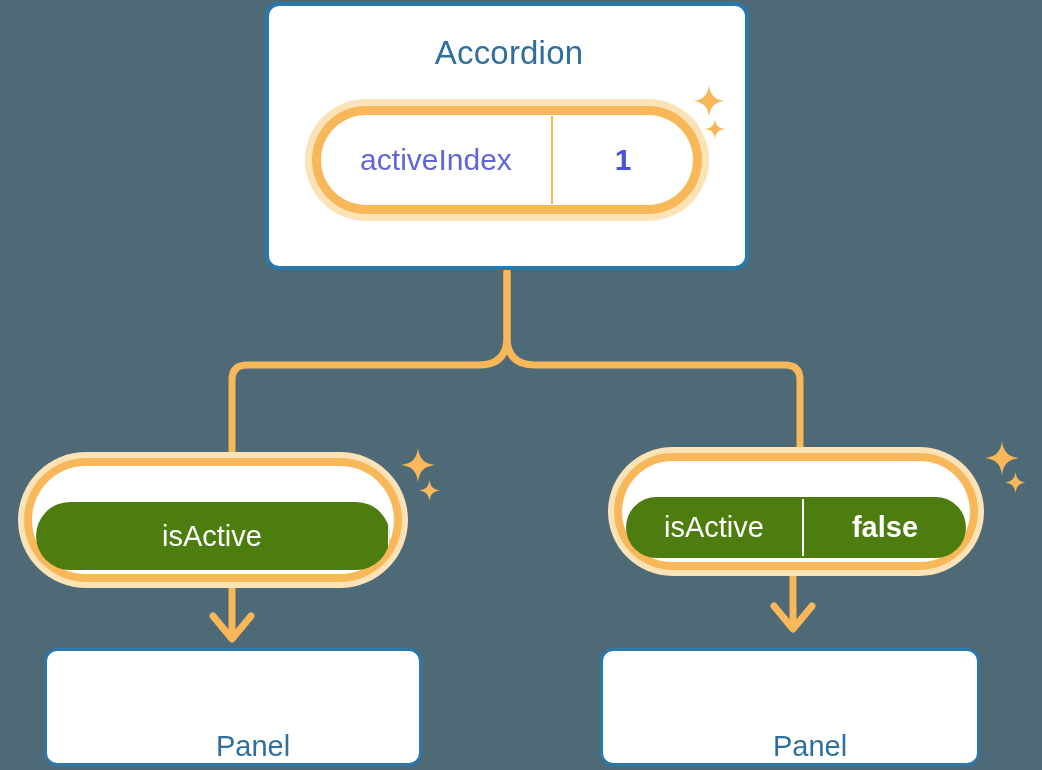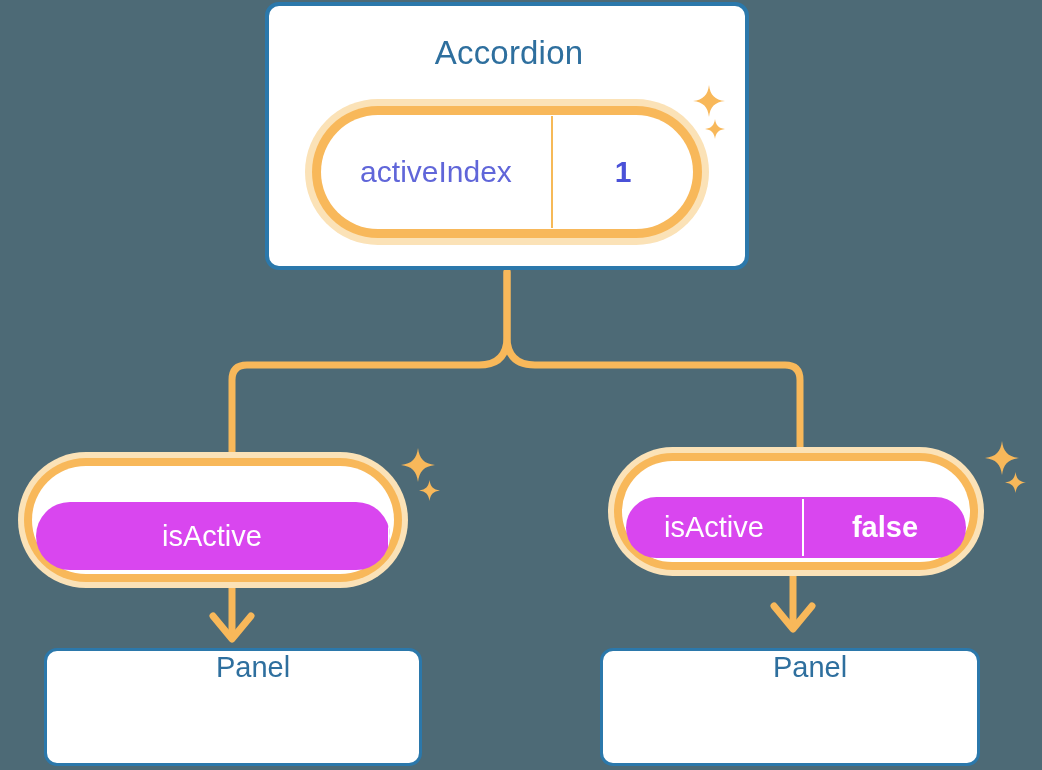--- a/index.html
+++ b/index.html
@@ -56,21 +56,21 @@
   }
 
   
   .panel-box {
     position: absolute;
     background: #ffffff;
     border: 3px solid #2b78ab;
     border-radius: 13px;
     box-sizing: border-box;
     display: flex;
-    align-items: flex-start;
+    align-items: flex-end;
     justify-content: center;
     padding-left: 40px;
   }
   .panel-label {
     color: #2e6f9e;
     font-size: 29px;
   }
   #panel-left  { left: 44px;  top: 648px; width: 378px; height: 118px; }
   #panel-right { left: 600px; top: 648px; width: 380px; height: 118px; }
 
@@ -109,36 +109,36 @@
   .pill-body .cell {
     display: flex;
     align-items: center;
     justify-content: center;
     white-space: nowrap;
   }
   .pill-body .cell.key   { padding: 0 20px; }
   .pill-body .cell.val   { padding: 0 22px; font-weight: bold; }
 
   
-  #pill-top { left: 305px; top: 99px; width: 404px; height: 146px; }
+  #pill-top { left: 305px; top: 99px; width: 404px; height: 122px; }
   #pill-top .pill-ring { left: 7px;  top: 7px;  right: 7px;  bottom: 7px; }
   #pill-top .pill-body {
     left: 16px; top: 16px; right: 16px; bottom: 16px;
     background: #ffffff;
   }
   #pill-top .cell.key { color: #6066d9; font-size: 30px; flex: 1 1 auto; }
   #pill-top .cell.val { color: #4a51d8; font-size: 30px; flex: 0 0 96px; }
   #pill-top .divider  { width: 2px; background: #f6b957; margin: 1px 0; }
 
   
   .pill-purple .pill-ring { left: 6px;  top: 6px;  right: 6px;  bottom: 6px; }
   .pill-purple .pill-gap  { left: 14px; top: 14px; right: 14px; bottom: 14px; }
   .pill-purple .pill-body {
     left: 18px; top: 18px; right: 18px; bottom: 18px;
-    background: #d946ef;
+    background: #4d7c0f;
     margin-top: 32px;
   }
   .pill-purple .cell.key { color: #ffffff; font-size: 29px; flex: 1 1 auto; }
   .pill-purple .cell.val { color: #ffffff; font-size: 29px; flex: 0 0 auto; min-width: 118px; }
   .pill-purple .divider  { width: 2px; background: #ffffff; margin: 2px 0; }
 
   #pill-left  { left: 18px;  top: 452px; width: 390px; height: 136px; }
   #pill-right { left: 608px; top: 447px; width: 376px; height: 129px; }
 
   

